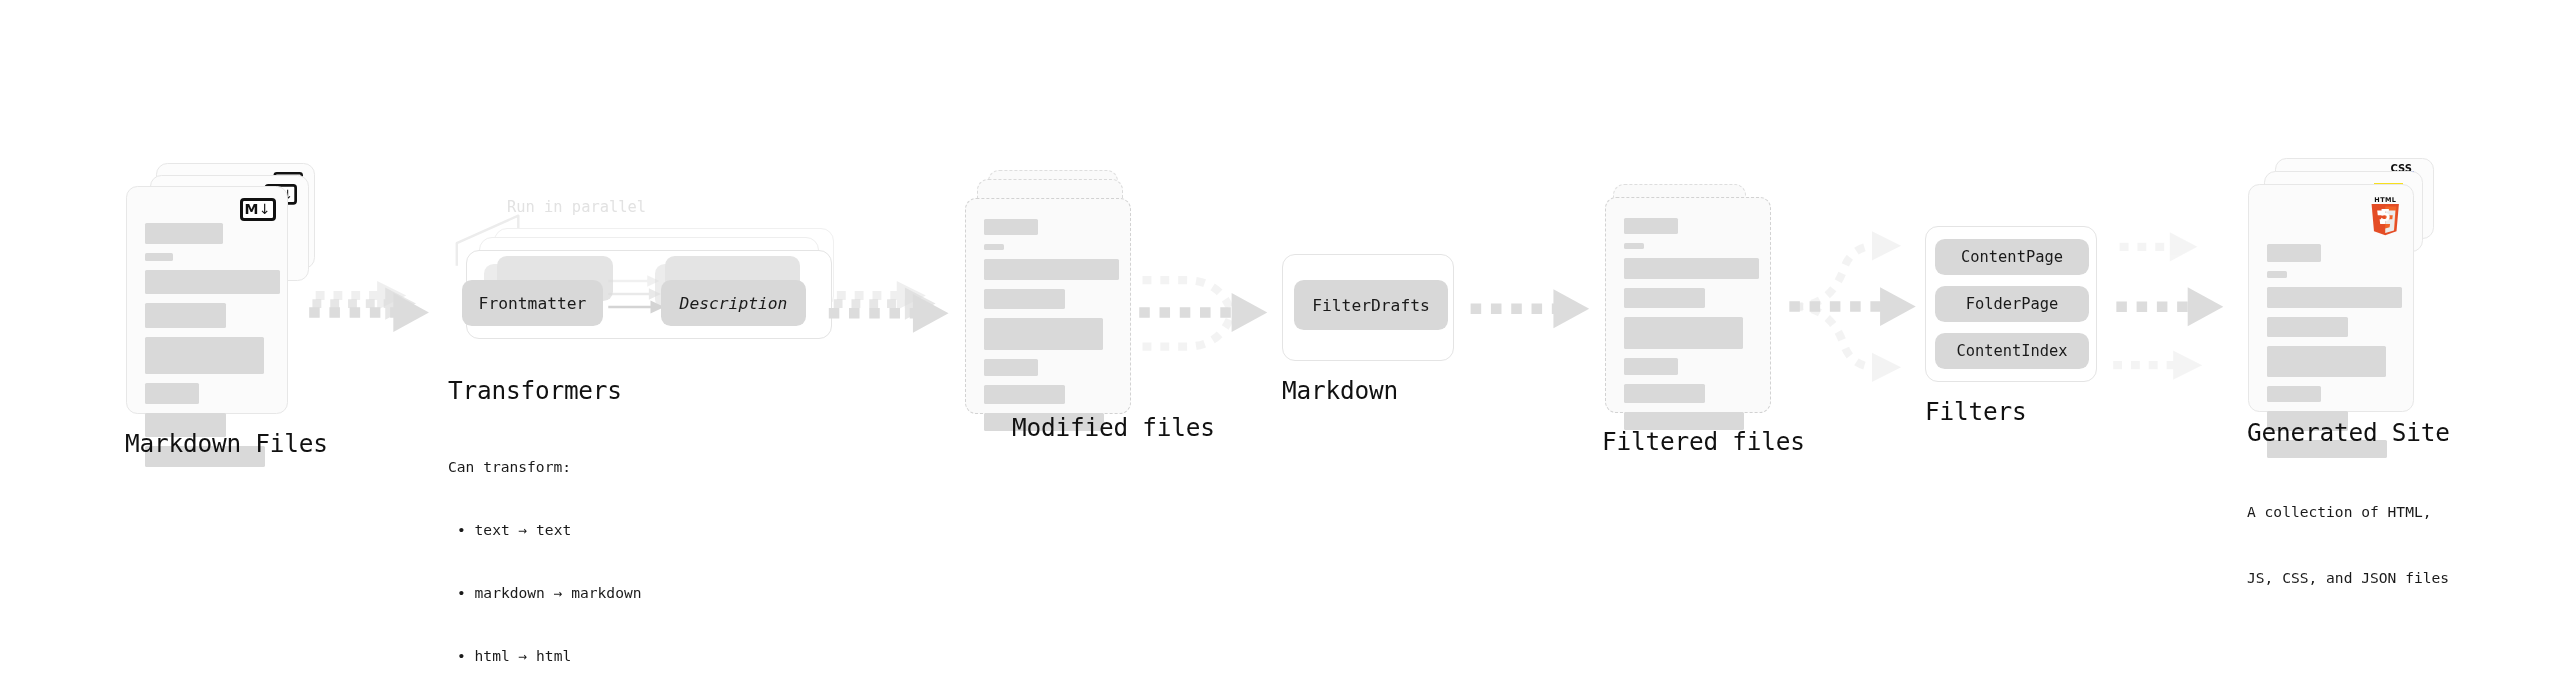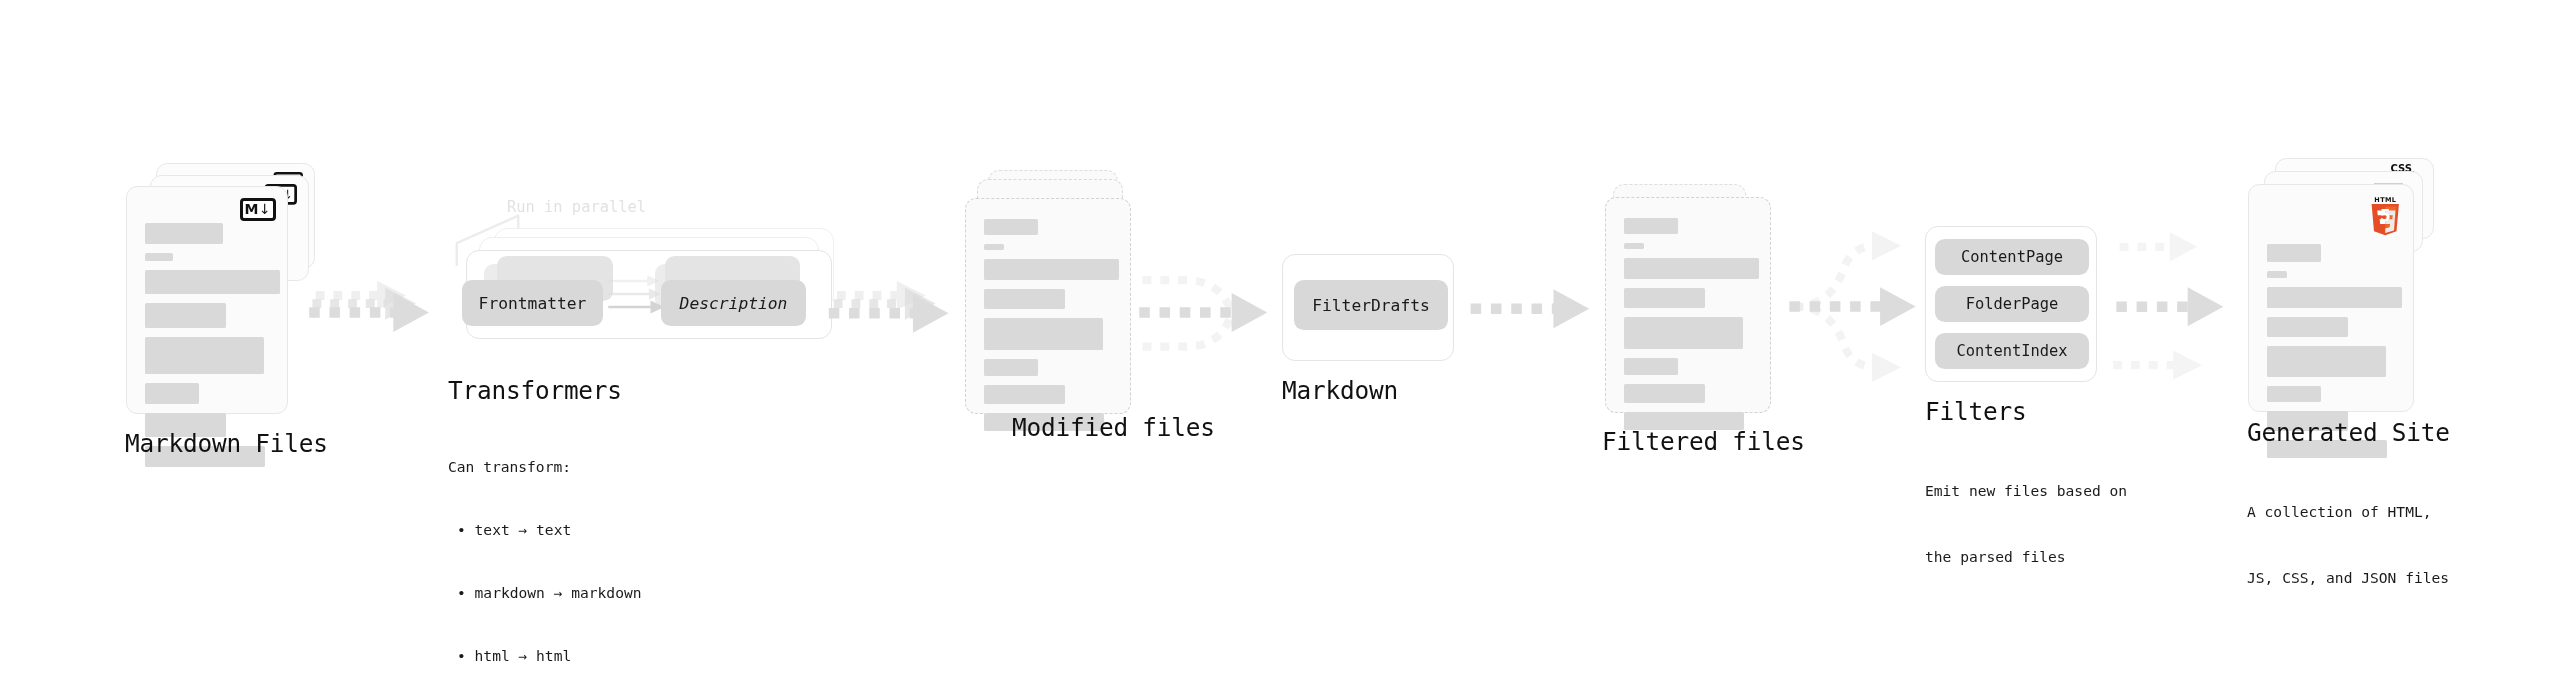--- a/index.html
+++ b/index.html
@@ -339,24 +339,20 @@
       <path d="M14 97 H130" stroke="#dcdcdc" stroke-width="13" stroke-dasharray="13 12" fill="none"></path>
       <path d="M126 73 L170 97 L126 121 Z" fill="#dcdcdc"></path>
     </g>
   </svg>
 
   <div class="groupbox" style="left:1925px; top:226px; width:172px; height:156px;"></div>
   <div class="chip" style="left:1935px; top:239px; width:154px; height:36px; font-size:15.4px;">ContentPage</div>
   <div class="chip" style="left:1935px; top:286px; width:154px; height:36px; font-size:15.4px;">FolderPage</div>
   <div class="chip" style="left:1935px; top:333px; width:154px; height:36px; font-size:15.4px;">ContentIndex</div>
   <div class="title" style="left:1925px; top:397px;">Filters</div>
-  <div class="sub" style="left:1925px; top:436px;">
-    <div>Emit new files based on</div>
-    <div>the parsed files</div>
-  </div>
 
   <svg class="arrow-svg" style="left:2113px; top:229px; width:138px; height:154px;" viewBox="0 0 170 190">
     <g opacity="0.4">
       <path d="M8 22 H74" stroke="#e6e6e6" stroke-width="10" stroke-dasharray="11 11" fill="none"></path>
       <path d="M70 4 L104 22 L70 40 Z" fill="#e6e6e6"></path>
     </g>
     <g opacity="1">
       <path d="M4 96 H96" stroke="#dcdcdc" stroke-width="13" stroke-dasharray="13 12" fill="none"></path>
       <path d="M92 72 L136 96 L92 120 Z" fill="#dcdcdc"></path>
     </g>

